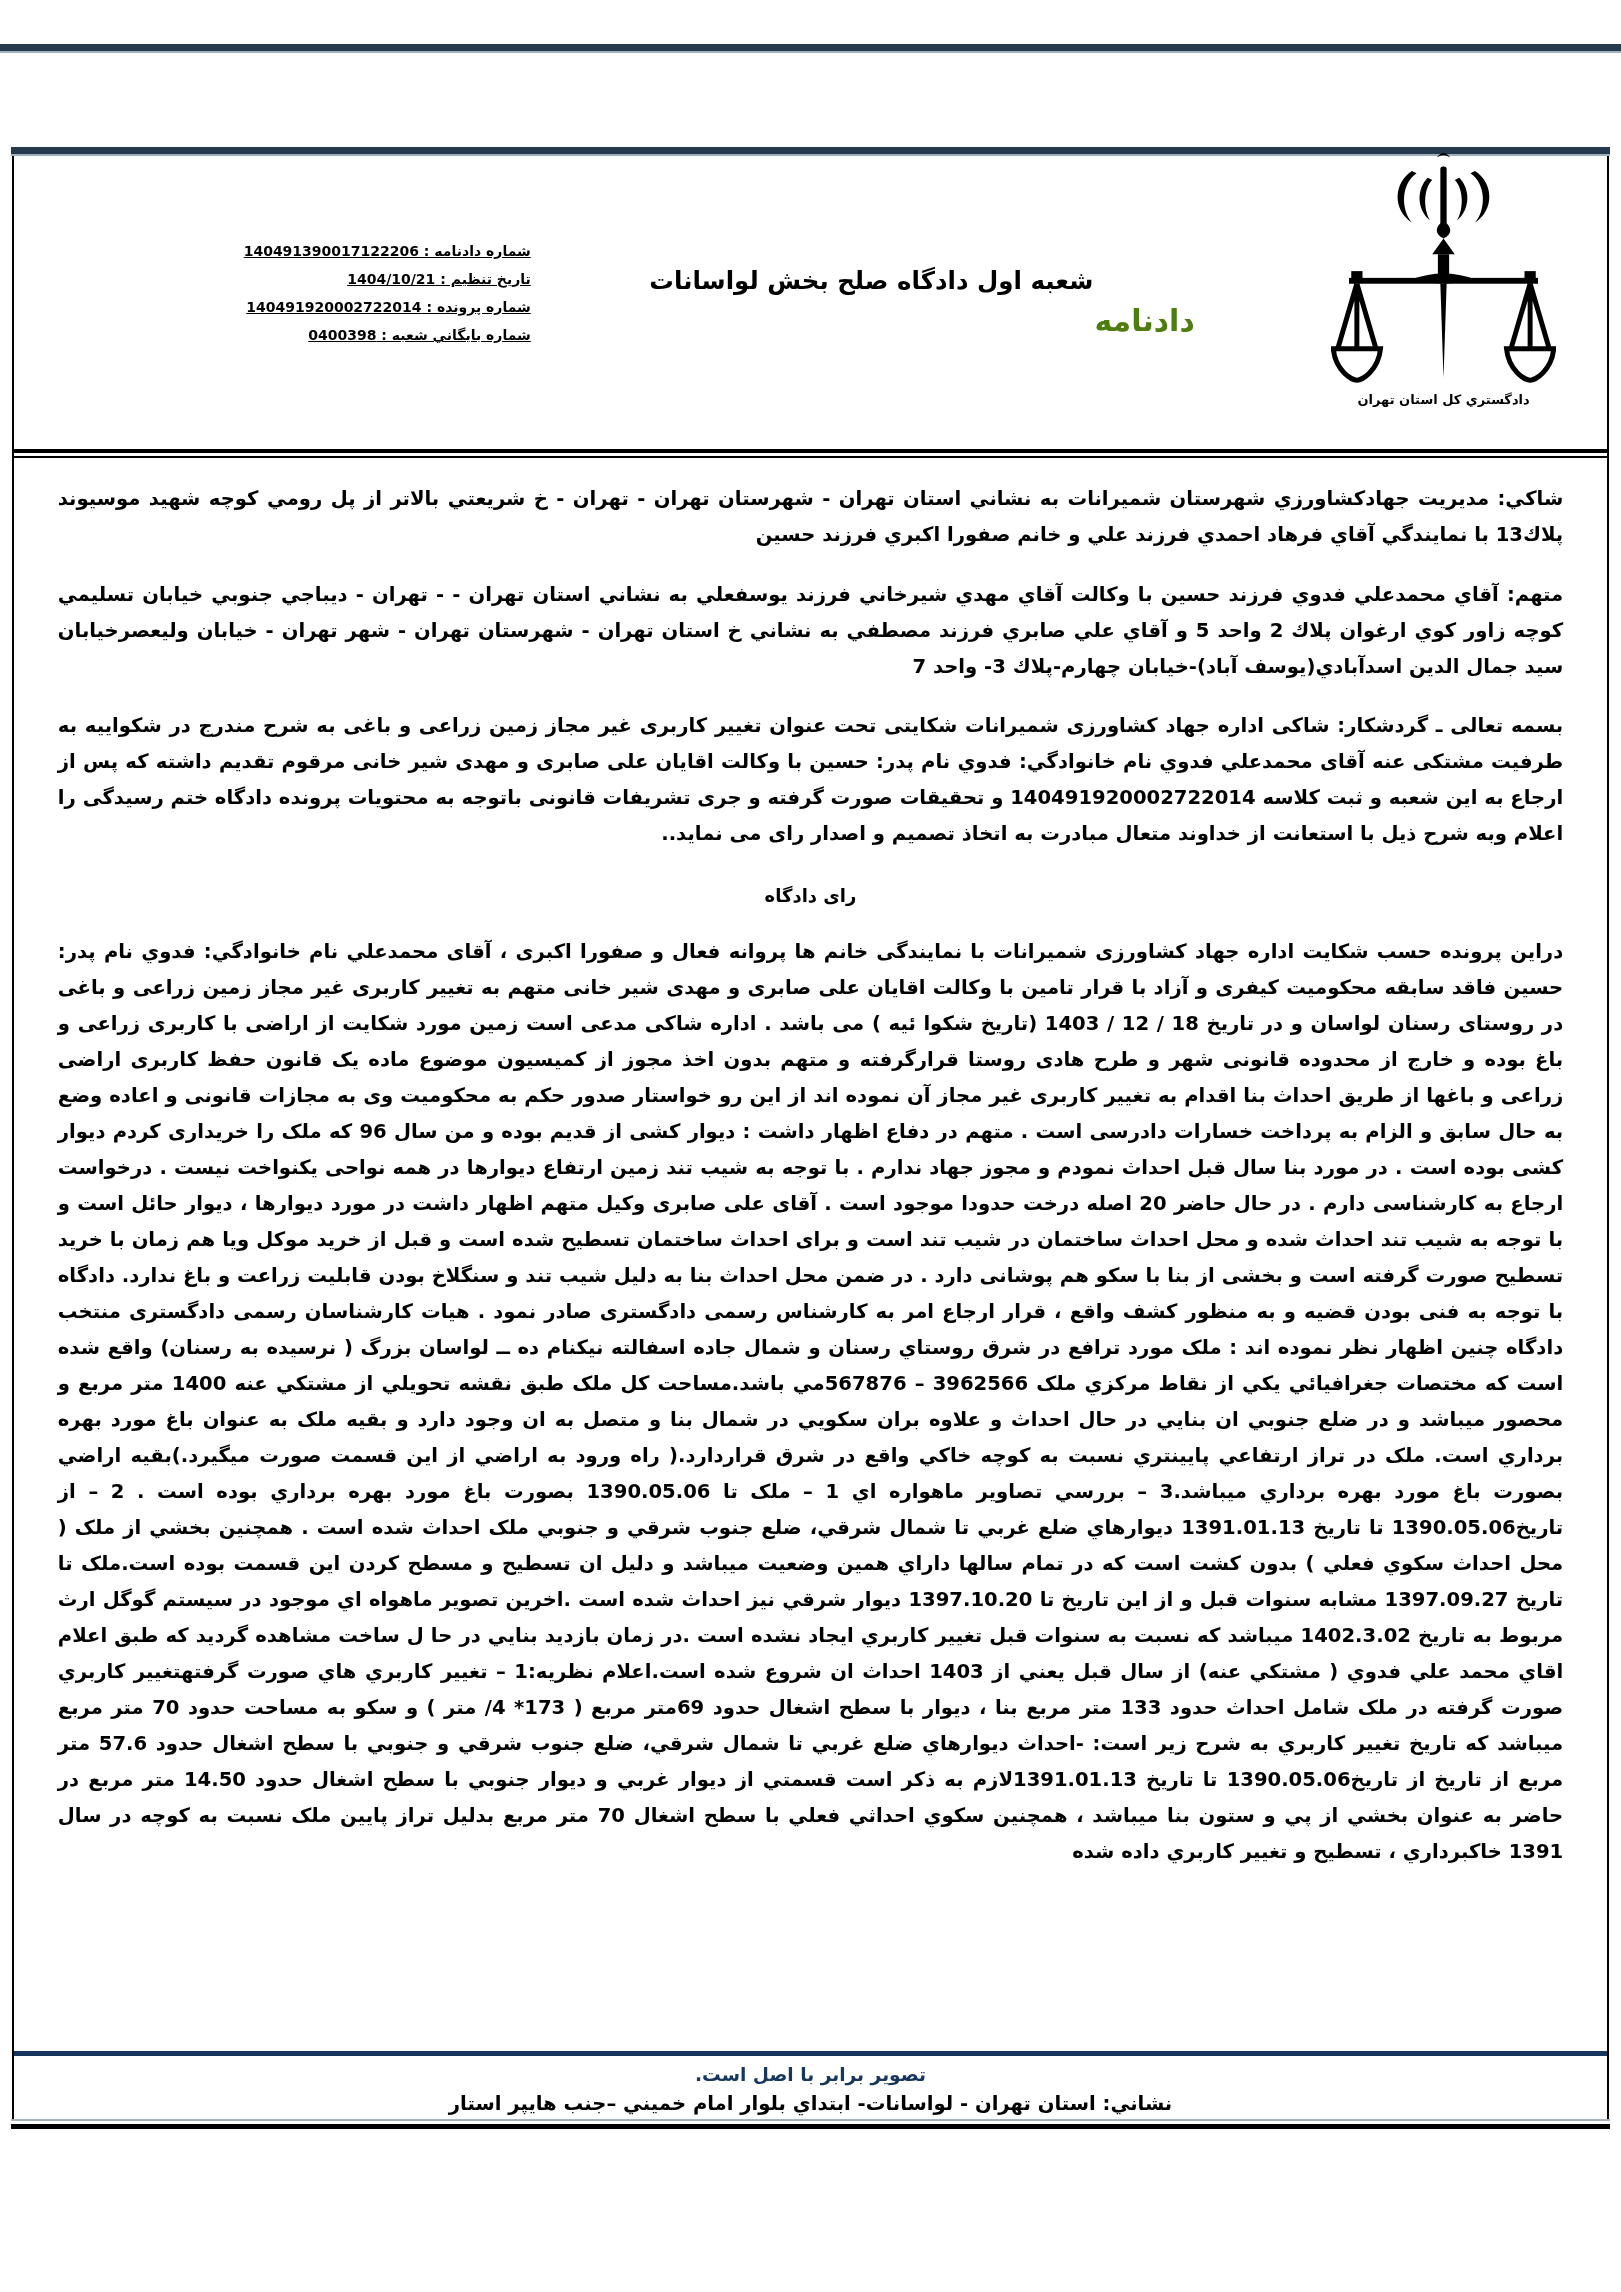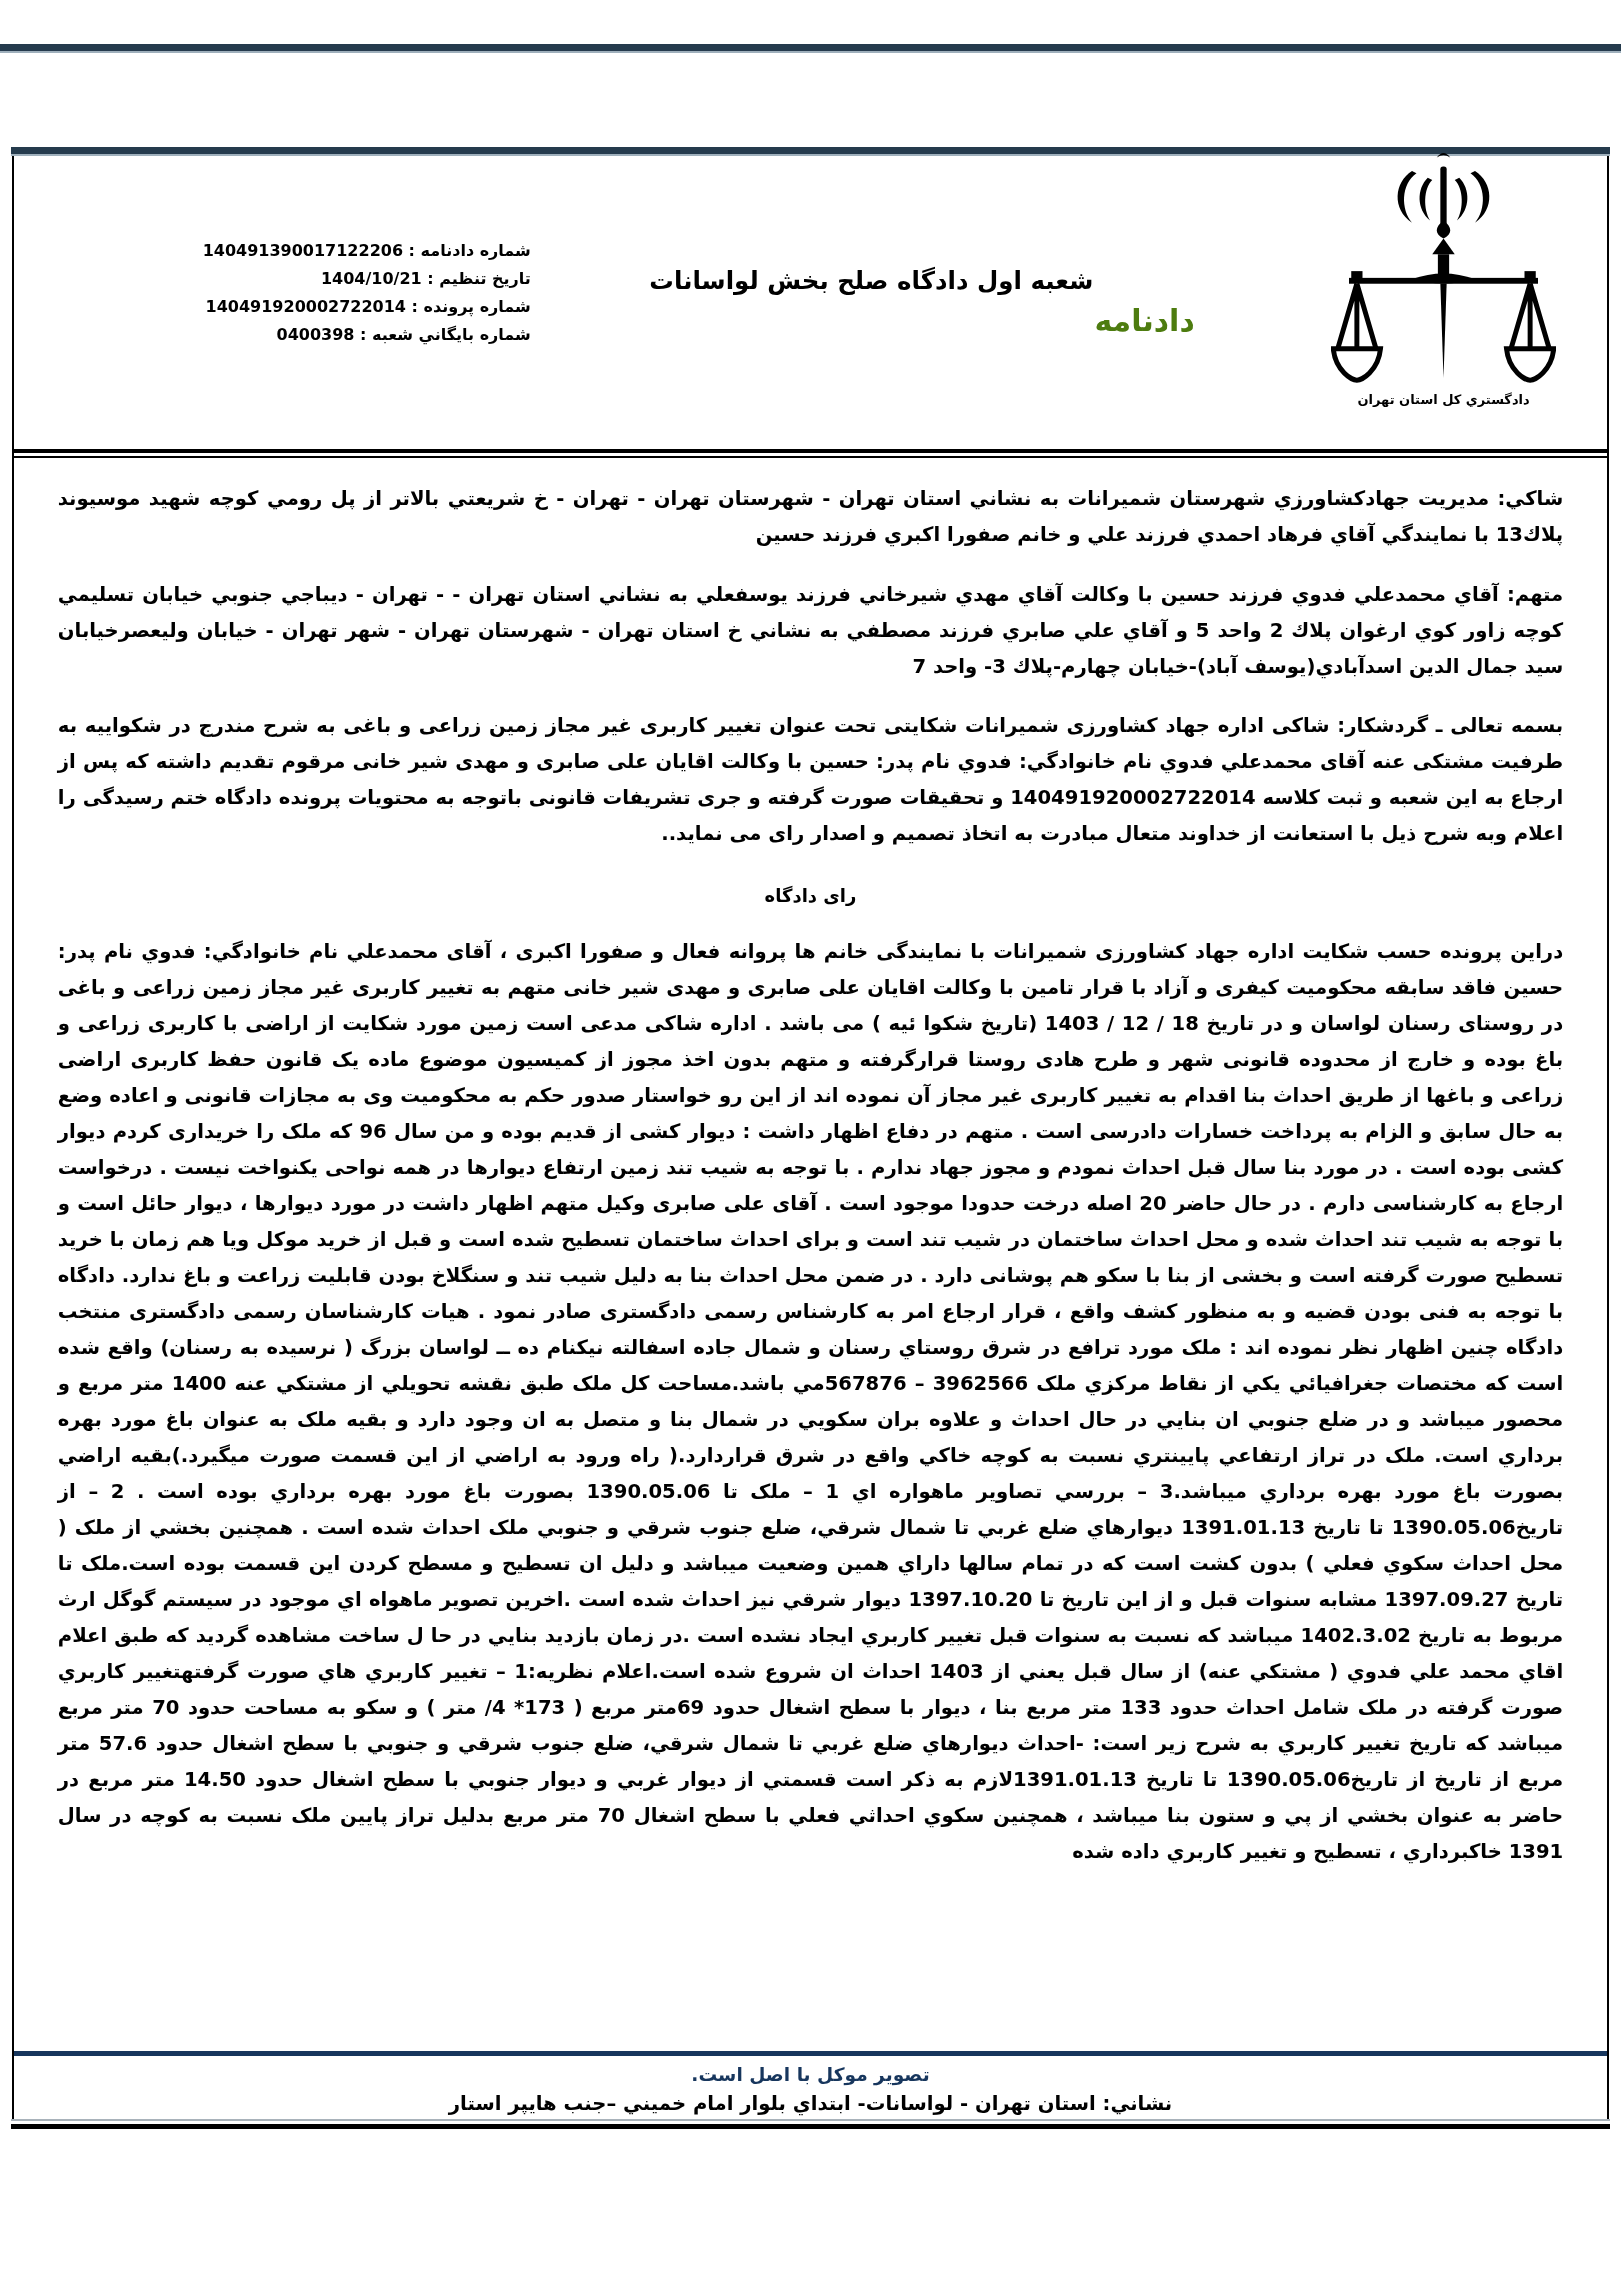--- a/index.html
+++ b/index.html
@@ -16,21 +16,21 @@
   .top-line{position:absolute;top:44px;left:0;width:100%;height:6.9px;background:#253B4D;border-bottom:2px solid #9FB0BC;}
   .frame{
     position:absolute;left:11.8px;right:11.8px;top:147px;height:1982px;
     border-left:2.9px solid #000;border-right:2.9px solid #000;
     box-sizing:border-box;
   }
   .frame-top{position:absolute;top:0;left:-2.9px;right:-2.9px;height:6.9px;background:#253B4D;border-bottom:2px solid #9FB0BC;}
   .frame-bottom{position:absolute;bottom:0;left:-2.9px;right:-2.9px;height:2.9px;background:#fff;border-top:2.9px solid #A8B2BA;border-bottom:5.9px solid #000;}
 
   .header{position:relative;height:302px;direction:rtl;}
-  .meta{position:absolute;top:90px;left:71px;width:446px;direction:rtl;text-align:right;font-weight:bold;font-size:16px;line-height:28px;}
+  .meta{position:absolute;top:90px;left:71px;width:446px;direction:rtl;text-align:right;font-weight:bold;font-size:14px;line-height:28px;text-decoration:underline;}
   .center-head{position:absolute;top:45px;left:534px;width:647px;text-align:center;direction:rtl;}
   .quote{font-size:21.6px;font-weight:bold;}
   .branch{margin-top:74px;font-size:24.5px;font-weight:bold;}
   .doctype{margin-top:7.8px;font-size:30px;font-weight:bold;color:#4d7c0f;letter-spacing:2px;text-align:right;}
   .logo-head{position:absolute;top:5.9px;right:21.6px;width:284px;text-align:center;direction:rtl;}
   .logo-svg{width:225px;height:243px;display:block;margin:0 auto;}
   .logo-caption{font-size:13px;font-weight:bold;margin-top:-3.9px;}
 
   .separator{height:2.9px;border-top:4.9px solid #000;border-bottom:2px solid #000;}
 
@@ -113,20 +113,20 @@
     <div class="content">
       <p class="para">شاكي: مديريت جهادكشاورزي شهرستان شميرانات به نشاني استان تهران - شهرستان تهران - تهران - خ شريعتي بالاتر از پل رومي كوچه شهيد موسيوند پلاك13 با نمايندگي آقاي فرهاد احمدي فرزند علي و خانم صفورا اكبري فرزند حسين</p>
       <p class="para">متهم: آقاي محمدعلي فدوي فرزند حسين با وكالت آقاي مهدي شيرخاني فرزند يوسفعلي به نشاني استان تهران - - تهران - ديباجي جنوبي خيابان تسليمي كوچه زاور كوي ارغوان پلاك 2 واحد 5 و آقاي علي صابري فرزند مصطفي به نشاني خ استان تهران - شهرستان تهران - شهر تهران - خيابان وليعصرخيابان سيد جمال الدين اسدآبادي(يوسف آباد)-خيابان چهارم-پلاك 3- واحد 7</p>
       <p class="para">بسمه تعالی ـ گردشكار: شاكی اداره جهاد كشاورزی شميرانات شكايتی تحت عنوان تغيير كاربری غير مجاز زمين زراعی و باغی به شرح مندرج در شكواييه به طرفيت مشتكی عنه آقای محمدعلي فدوي نام خانوادگي: فدوي نام پدر: حسين با وكالت اقايان علی صابری و مهدی شير خانی مرقوم تقديم داشته كه پس از ارجاع به اين شعبه و ثبت كلاسه 140491920002722014 و تحقيقات صورت گرفته و جری تشريفات قانونی باتوجه به محتويات پرونده دادگاه ختم رسيدگی را اعلام وبه شرح ذيل با استعانت از خداوند متعال مبادرت به اتخاذ تصميم و اصدار رای می نمايد..</p>
       <p class="heading">رای دادگاه</p>
       <p class="ruling">دراين پرونده حسب شكايت اداره جهاد كشاورزی شميرانات با نمايندگی خانم ها پروانه فعال و صفورا اكبری ،  آقای محمدعلي نام خانوادگي: فدوي نام پدر: حسين  فاقد  سابقه محكوميت كيفری و آزاد با قرار تامين با وكالت اقايان علی صابری و مهدی شير خانی  متهم به تغيير كاربری غير مجاز زمين زراعی و باغی  در روستای رسنان لواسان و در تاريخ 18 / 12 / 1403 (تاريخ شكوا ئيه ) می باشد . اداره شاكی مدعی است زمين مورد شكايت  از  اراضی  با  كاربری  زراعی و باغ بوده  و خارج از محدوده قانونی شهر و طرح هادی روستا قرارگرفته و متهم بدون اخذ مجوز از كميسيون موضوع ماده يک  قانون حفظ كاربری اراضی زراعی و باغها از طريق  احداث بنا اقدام به تغيير كاربری غير مجاز آن نموده اند  از اين رو خواستار صدور حكم به محكوميت وی  به مجازات قانونی  و اعاده وضع به حال سابق  و الزام به پرداخت خسارات دادرسی است . متهم در دفاع اظهار داشت : ديوار كشی از قديم بوده و من سال 96 كه ملک را خريداری كردم ديوار كشی بوده است . در مورد بنا سال قبل احداث نمودم و مجوز جهاد ندارم . با توجه به شيب تند زمين ارتفاع ديوارها در همه نواحی يكنواخت نيست . درخواست ارجاع به كارشناسی دارم . در حال حاضر 20 اصله درخت حدودا موجود است . آقای علی صابری وكيل متهم اظهار داشت در مورد ديوارها ، ديوار حائل است و با توجه به شيب تند احداث شده و محل احداث ساختمان در شيب تند است و برای احداث ساختمان تسطيح شده است و قبل از خريد موكل ويا هم زمان با خريد تسطيح صورت گرفته است و بخشی از بنا با سكو هم پوشانی دارد . در ضمن محل احداث بنا به دليل شيب تند و سنگلاخ بودن قابليت زراعت و باغ ندارد. دادگاه با توجه به  فنی بودن قضيه و به منظور كشف واقع ، قرار ارجاع امر به كارشناس رسمی دادگستری صادر نمود .  هيات كارشناسان رسمی دادگستری منتخب دادگاه چنين اظهار نظر نموده اند :  ملک مورد ترافع در شرق روستاي رسنان  و  شمال جاده اسفالته نيكنام ده ــ لواسان بزرگ ( نرسيده به رسنان)  واقع شده است كه مختصات جغرافيائي يكي از نقاط مركزي ملک 3962566 – 567876مي باشد.مساحت كل ملک طبق نقشه تحويلي از مشتكي عنه  1400 متر مربع  و  محصور ميباشد و در  ضلع جنوبي ان بنايي در حال احداث و علاوه بران سكويي در شمال بنا و متصل به ان  وجود دارد و بقيه ملک به عنوان باغ مورد بهره برداري است. ملک در تراز ارتفاعي پايينتري نسبت به كوچه خاكي واقع در شرق قراردارد.( راه ورود به  اراضي از اين قسمت صورت ميگيرد.)بقيه اراضي بصورت باغ مورد بهره برداري ميباشد.3 – بررسي تصاوير ماهواره اي  1 – ملک تا 1390.05.06 بصورت باغ مورد بهره برداري بوده است . 2 – از تاريخ1390.05.06 تا تاريخ  1391.01.13 ديوارهاي ضلع غربي تا شمال شرقي، ضلع جنوب شرقي و جنوبي ملک احداث شده است . همچنين بخشي از ملک ( محل احداث سكوي فعلي ) بدون كشت است كه در تمام سالها داراي همين وضعيت ميباشد و دليل ان تسطيح و مسطح كردن اين قسمت  بوده است.ملک تا تاريخ 1397.09.27 مشابه سنوات قبل  و از اين تاريخ تا 1397.10.20 ديوار شرقي نيز احداث شده است .اخرين تصوير ماهواه اي موجود در سيستم گوگل ارث مربوط به تاريخ 1402.3.02 ميباشد كه نسبت به سنوات قبل تغيير كاربري ايجاد نشده است .در زمان بازديد بنايي در حا ل ساخت مشاهده گرديد كه طبق اعلام اقاي محمد علي فدوي ( مشتكي عنه) از سال قبل يعني از  1403 احداث ان شروع شده است.اعلام نظريه:1 – تغيير كاربري هاي صورت گرفتهتغيير كاربري صورت گرفته در ملک شامل احداث حدود 133 متر مربع بنا ، ديوار با سطح اشغال حدود 69متر مربع ( 173* 4/ متر )  و سكو به مساحت حدود 70 متر مربع ميباشد كه تاريخ تغيير كاربري به شرح زير است: -احداث ديوارهاي ضلع غربي تا شمال شرقي، ضلع جنوب شرقي و جنوبي با سطح اشغال حدود 57.6 متر مربع از تاريخ از تاريخ1390.05.06 تا تاريخ 1391.01.13لازم به ذكر است قسمتي از ديوار غربي و ديوار جنوبي با سطح اشغال حدود  14.50  متر مربع در حاضر به عنوان بخشي از پي و ستون بنا ميباشد ، همچنين سكوي احداثي فعلي با سطح اشغال  70 متر مربع بدليل تراز پايين ملک نسبت به كوچه در سال 1391 خاكبرداري ، تسطيح و تغيير كاربري داده شده</p>
     </div>
 
     <div class="frame-footer">
       <div class="footer-rule"></div>
-      <div class="copy-line">تصوير موكل با اصل است.</div>
+      <div class="copy-line">تصوير برابر با اصل است.</div>
       <div class="address-line">نشاني:  استان تهران - لواسانات- ابتداي بلوار امام خميني –جنب هايپر استار</div>
     </div>
 
     <div class="frame-bottom"></div>
   </div>
 </div>
 
 
 </body></html>

